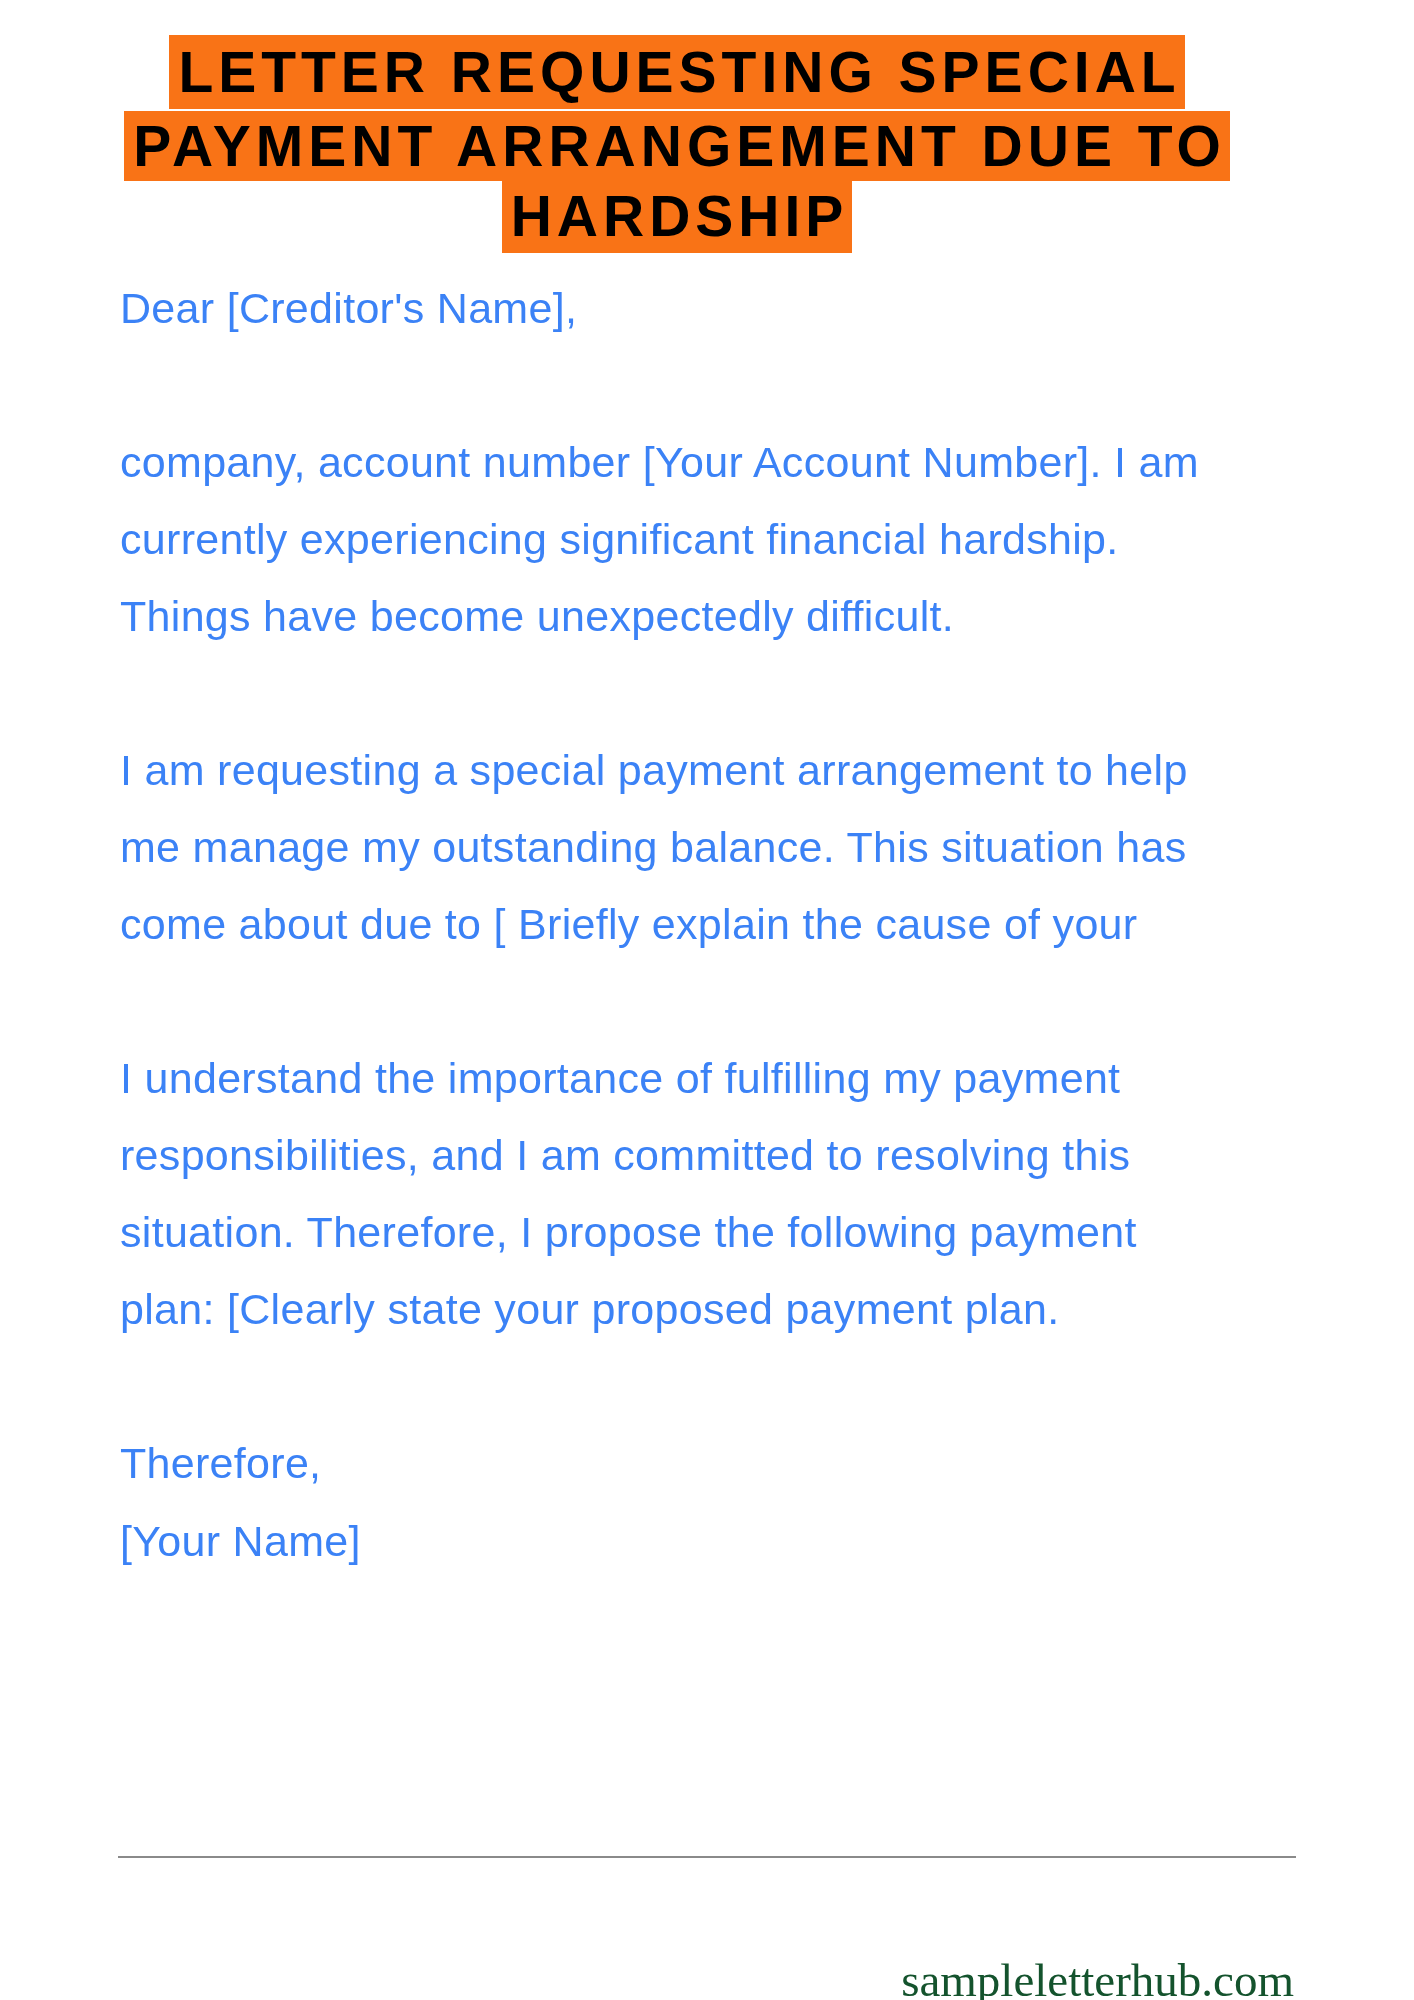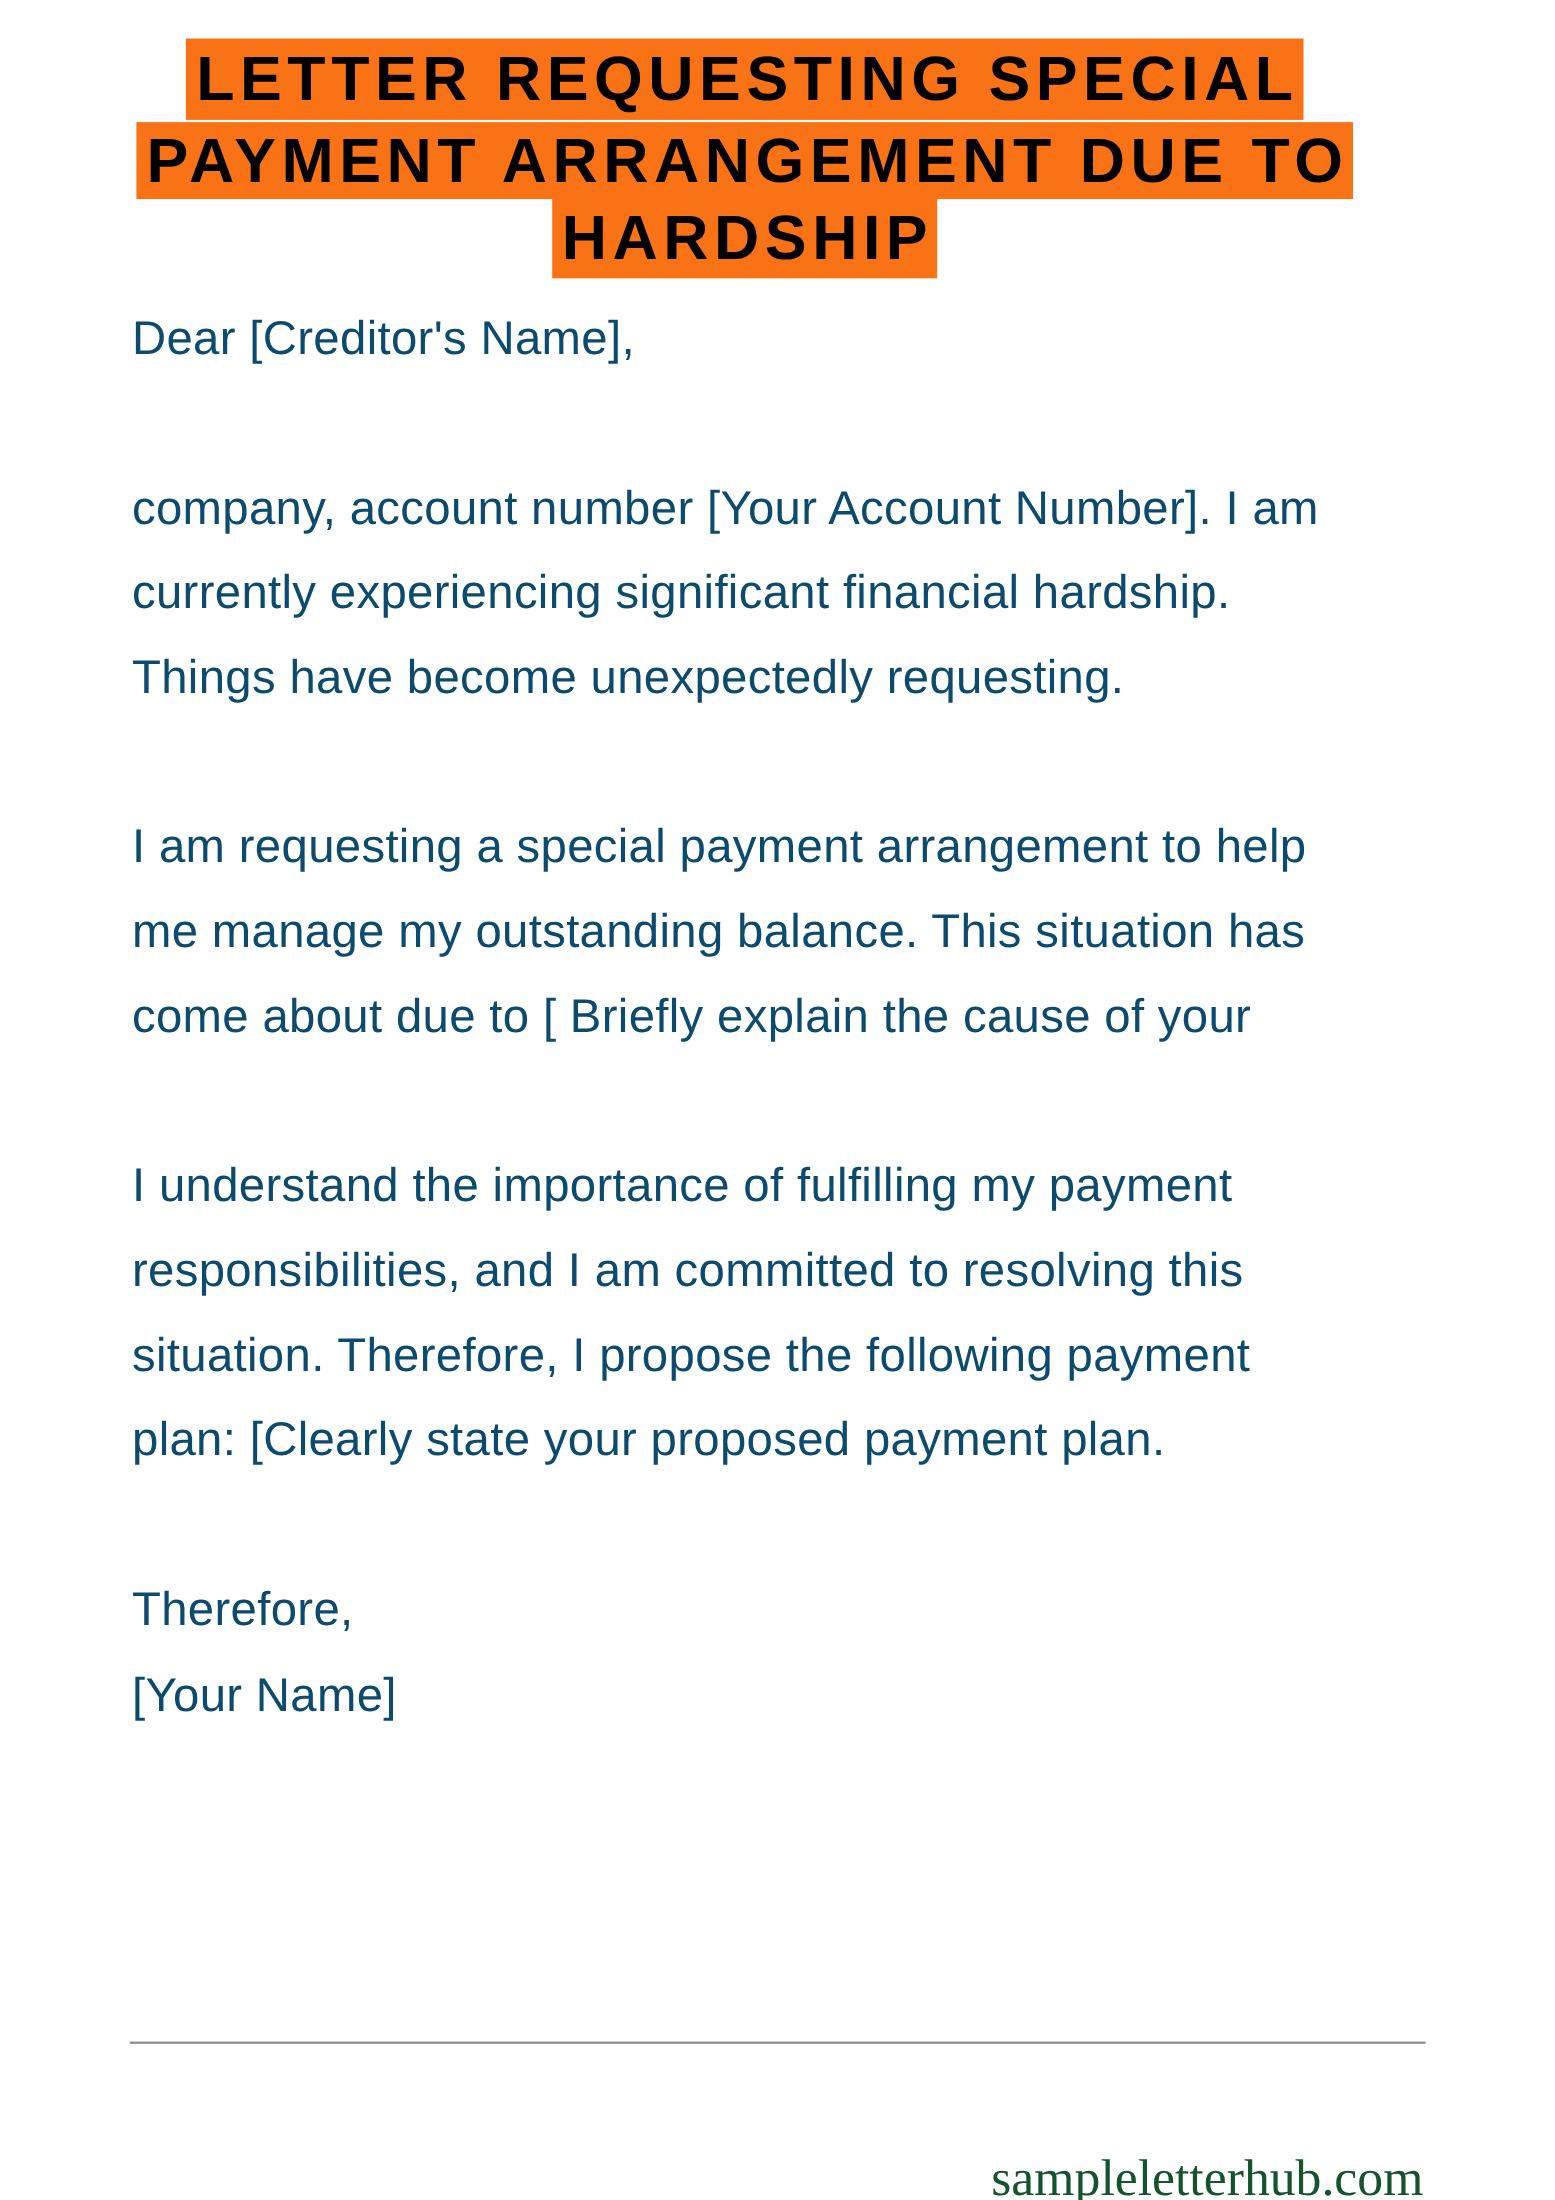--- a/index.html
+++ b/index.html
@@ -45,21 +45,21 @@
 
     .letter {
       position: absolute;
       left: 120px;
       top: 270px;
       width: 1260px;
       font-family: "Liberation Sans", sans-serif;
       font-size: 43px;
       line-height: 77px;
       letter-spacing: 0.3px;
-      color: #0c4a6e;
+      color: #3b82f6;
     }
     .line {
       display: block;
       height: 77px;
       white-space: nowrap;
     }
     .blank { display: block; height: 77px; }
     .closing .line { height: 78px; }
 
     .footer-rule {
@@ -90,21 +90,21 @@
   <span class="heading-line l3"><span>HARDSHIP</span></span>
 </h1>
 
 <div class="letter">
   <span class="line">Dear [Creditor's Name],</span>
   <span class="blank"></span>
 
   <div>
     <span class="line">company, account number [Your Account Number]. I am</span>
     <span class="line">currently experiencing significant financial hardship.</span>
-    <span class="line">Things have become unexpectedly requesting.</span>
+    <span class="line">Things have become unexpectedly difficult.</span>
   </div>
   <span class="blank"></span>
 
   <div>
     <span class="line">I am requesting a special payment arrangement to help</span>
     <span class="line">me manage my outstanding balance. This situation has</span>
     <span class="line">come about due to [ Briefly explain the cause of your</span>
   </div>
   <span class="blank"></span>
 

